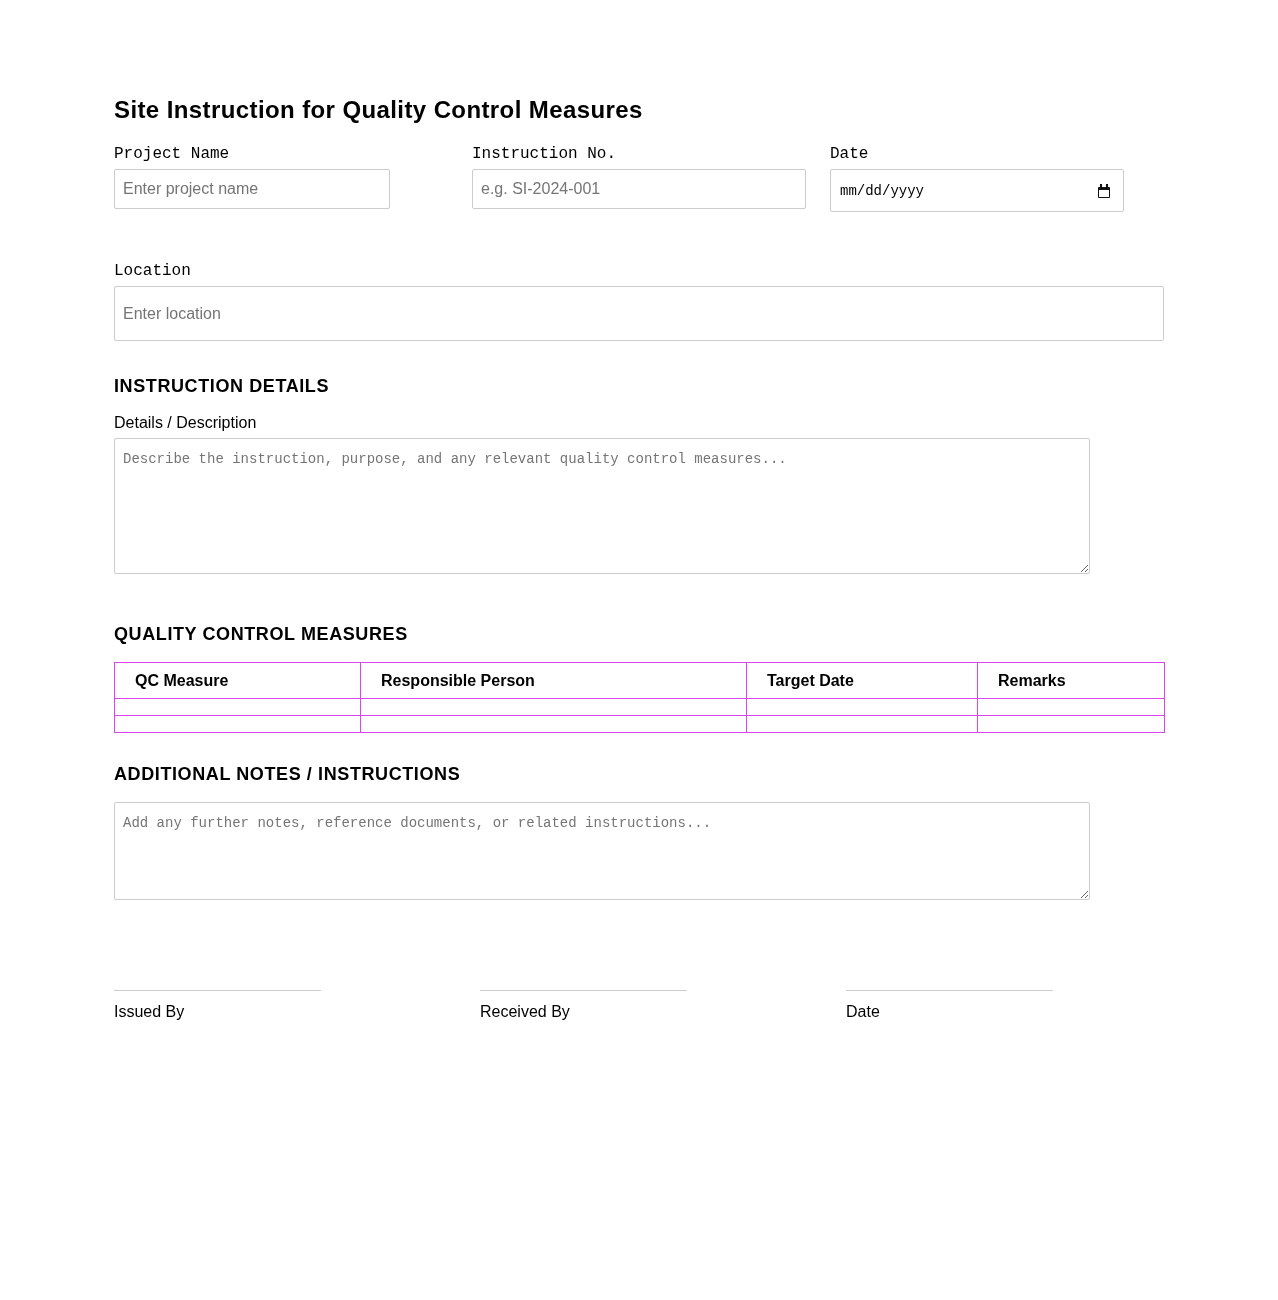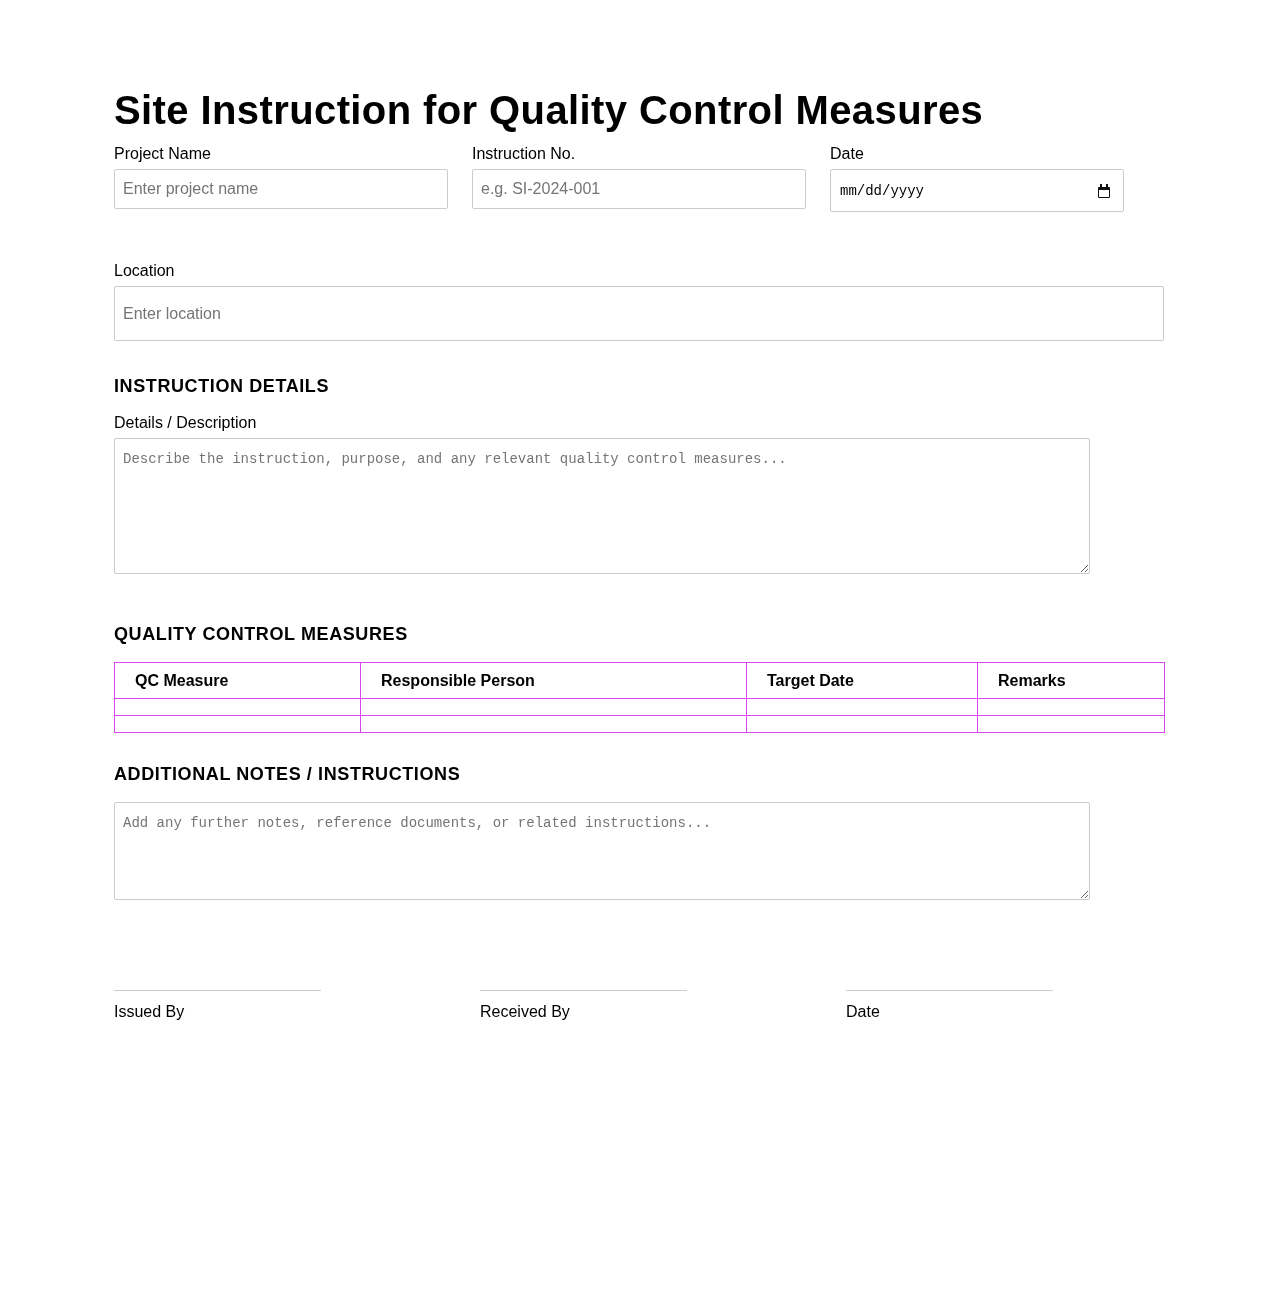--- a/index.html
+++ b/index.html
@@ -22,39 +22,40 @@
       position: absolute;
       left: 114px;
       top: 0;
       width: 1050px;
     }
     h1.title {
       position: absolute;
       left: 0;
       top: 90px;
       margin: 0;
-      font-size: 40px;
+      font-size: 24px;
       font-weight: bold;
       letter-spacing: 0.4px;
       white-space: nowrap;
       line-height: 40px;
     }
     .label {
       font-size: 16px;
       line-height: 18px;
       color: #000;
       white-space: nowrap;
     }
     .field {
       position: absolute;
     }
     .field .label {
       position: absolute;
       left: 0;
       top: 0;
+      font-family: Liberation Mono, monospace;
     }
     .text-input {
       position: absolute;
       left: 0;
       border: 1px solid #cccccc;
       border-radius: 2px;
       background: #fff;
       font-family: "Liberation Sans", sans-serif;
       font-size: 16px;
       padding: 0 8px;
@@ -162,21 +163,21 @@
 </head>
 <body>
 
 <div class="page">
   <div class="container">
 
     <h1 class="title">Site Instruction for Quality Control Measures</h1>
 
     <div class="field" style="left:0; top:145px; width:334px; height:66px;">
       <span class="label">Project Name</span>
-      <input type="text" class="text-input" style="top: 24px; width: 334px; height: 40px;" placeholder="Enter project name">
+      <input type="text" class="text-input" style="top: 24px; width: 276px; height: 40px;" placeholder="Enter project name">
     </div>
 
     <div class="field" style="left:358px; top:145px; width:334px; height:66px;">
       <span class="label">Instruction No.</span>
       <input type="text" class="text-input" style="top: 24px; width: 334px; height: 40px;" placeholder="e.g. SI-2024-001">
     </div>
 
     <div class="field" style="left:716px; top:145px; width:334px; height:68px;">
       <span class="label">Date</span>
       <div class="date-input" style="top:24px; width:294px; height:43px;">

